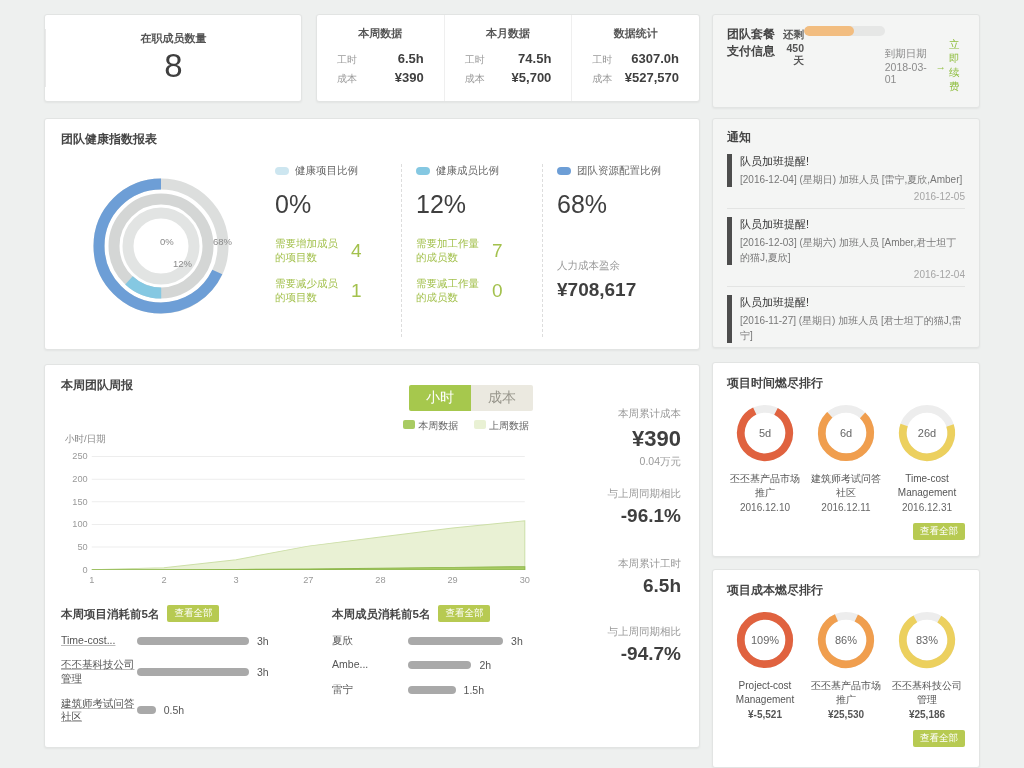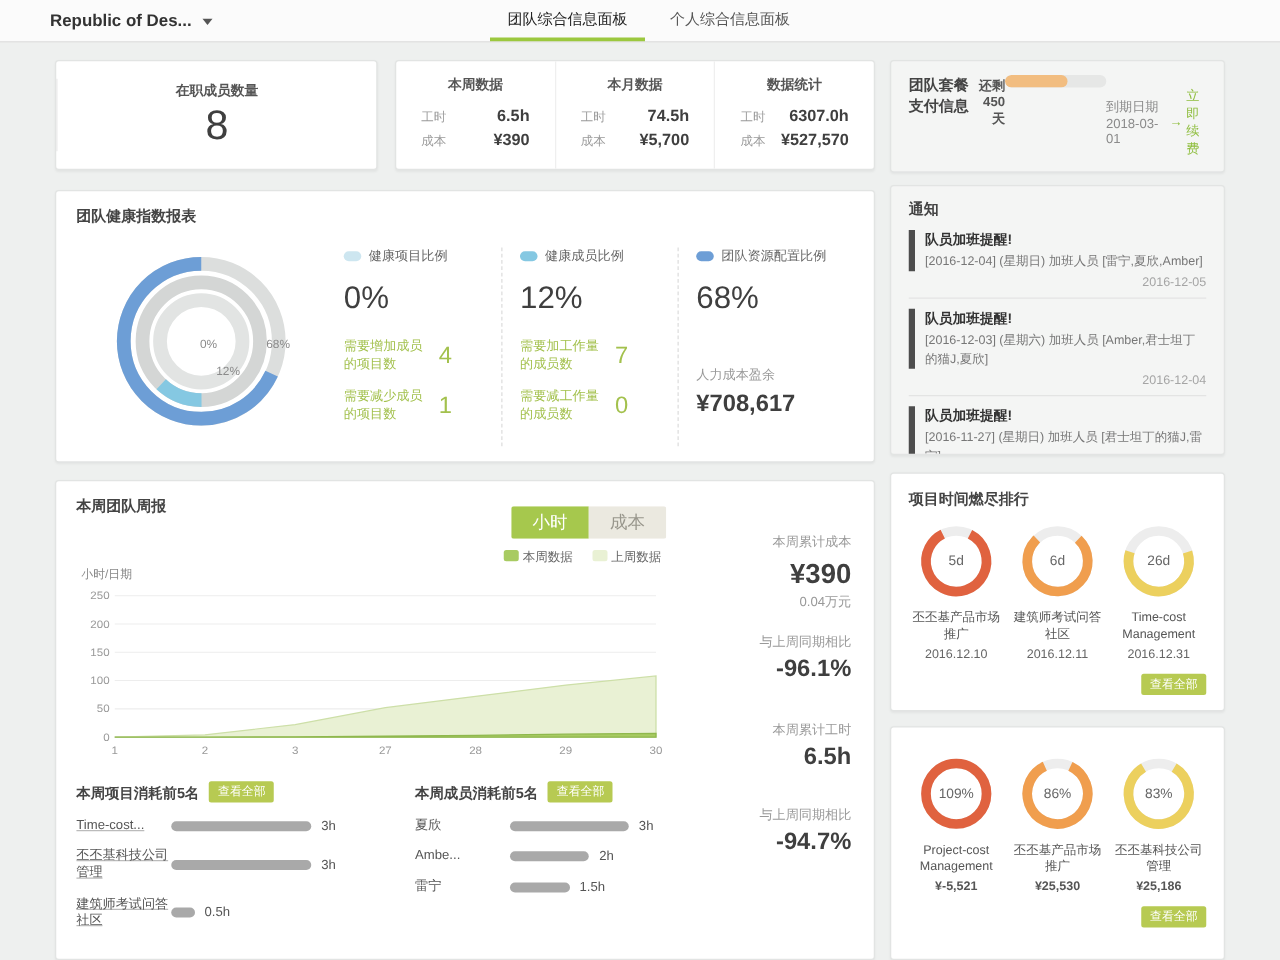--- a/index.html
+++ b/index.html
@@ -69,21 +69,21 @@
   .mr-label{width:66px;font-size:10.5px;color:#a3c14d;line-height:1.3}
   .mr-value{font-size:19px;color:#a3c14d;margin-left:10px}
   .surplus-label{font-size:10.5px;color:#999;margin-top:22px}
   .surplus-value{font-size:19px;font-weight:bold;color:#3f3f3f;margin-top:6px}
 
   
   .notices-card{height:232px;margin-bottom:14px;padding:10px 14px 0;background:#f4f5f4;overflow:hidden}
   .notice-item{padding:8px 0 6px;border-bottom:1px solid #e3e4e3}
   .notice-main{display:flex;gap:8px}
   .notice-bar{width:5px;background:#4d4d4d;flex-shrink:0}
-  .notice-title{font-size:11px;font-weight:bold;color:#333;margin-bottom:3px}
+  .notice-title{font-size:11px;font-weight:normal;color:#333;margin-bottom:3px}
   .notice-body{font-size:10px;color:#777;line-height:1.5}
   .notice-date{text-align:right;font-size:10px;color:#a5a5a5;margin-top:4px}
 
   
   .weekly-card{height:384px;padding:12px 16px;display:flex}
   .wk-main{flex:1;display:flex;flex-direction:column;min-width:0}
   .wk-side{width:150px;display:flex;flex-direction:column;text-align:right;padding:30px 2px 14px 0}
   .wk-head{display:flex;align-items:flex-start}
   .toggle{display:flex;margin-left:auto;border-radius:2px;overflow:hidden;margin-top:8px}
   .toggle-btn{font-size:14px;padding:4px 17px;cursor:pointer;border:none}
@@ -127,30 +127,20 @@
   .burn-name{font-size:10px;color:#555;line-height:1.35;margin-top:8px}
   .burn-date{font-size:10px;color:#666;margin-top:3px}
   .burn-amount{font-size:10px;color:#555;font-weight:bold;margin-top:3px}
   .burn-foot{display:flex;justify-content:flex-end;margin-top:10px}
 </style>
 </head>
 <body>
 
 <div class="screen">
 
-  <header class="topbar">
-    <div class="workspace">
-      <span>Republic of Des...</span>
-      <span class="chev"></span>
-    </div>
-    <nav class="tabs">
-      <div class="tab active">团队综合信息面板</div>
-      <div class="tab">个人综合信息面板</div>
-    </nav>
-  </header>
 
   <main class="content">
 
     <div class="col-left">
 
       <div class="row1">
         <section class="card counts-card">
           <div class="vdiv"></div>
           <div class="stat-cell">
             <div class="stat-label">在职成员数量</div>
@@ -443,20 +433,21 @@
             <div class="burn-name">Time-cost Management</div>
             <div class="burn-date">2016.12.31</div>
           </div>
         </div>
         <div class="burn-foot">
           <a class="view-all">查看全部</a>
         </div>
       </section>
 
       <section class="card burn-card cost-burn">
+        <div class="card-title">项目成本燃尽排行</div>
         <div class="burn-row">
           <div class="burn-item">
             <div class="gauge">
               <svg viewBox="0 0 64 64" width="62" height="62">
                 <circle cx="32" cy="32" r="25" class="g-track"></circle>
                 <circle cx="32" cy="32" r="25" class="arc" stroke="#e0623f" stroke-dasharray="157.07963267948966 157.07963267948966" transform="rotate(-90 32 32)"></circle>
               </svg>
               <span class="gauge-val">109%</span>
             </div>
             <div class="burn-name">Project-cost Management</div>

